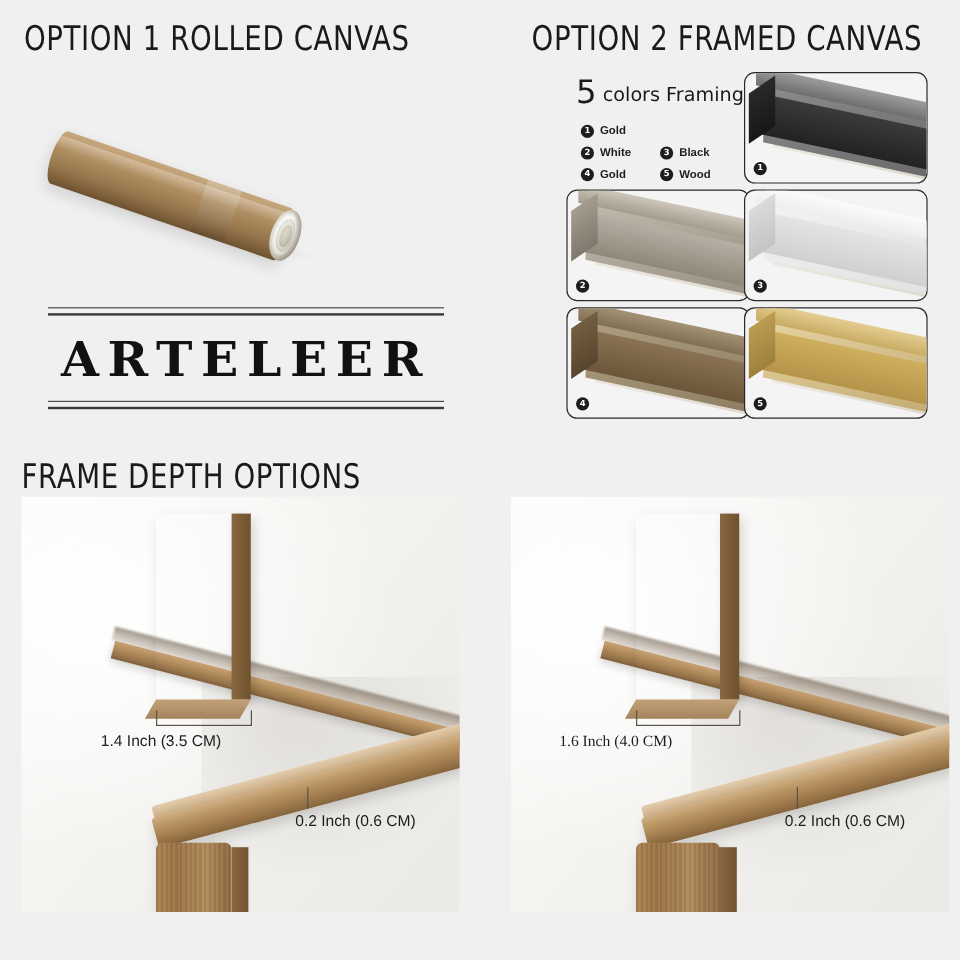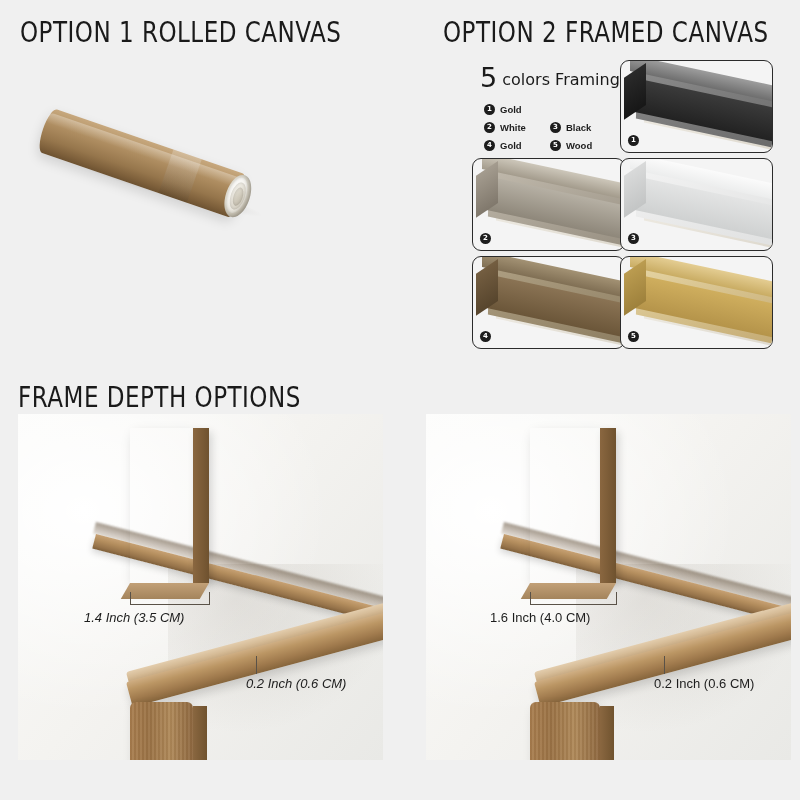--- a/index.html
+++ b/index.html
@@ -169,21 +169,21 @@
   .gld .c-top{background:linear-gradient(to bottom,#e4cd92,#c9ac63);}
   .gld .c-face{background:linear-gradient(to bottom,#cfae5e,#b5944a);}
   .gld .c-side{background:linear-gradient(to bottom,#bb9c50,#9e813c);}
   .gld .c-inner{background:linear-gradient(150deg,#e8d7a6,#c4ab74);}
 
   
   .photo{
     position:absolute;top:414px;width:365px;height:346px;overflow:hidden;
     background:linear-gradient(135deg,#fdfdfb 0%,#f6f5f2 45%,#eeeeec 100%);
   }
-  #photoL{left:18px;font-style:italic;}
+  #photoL{left:18px;}
   #photoR{left:426px;}
 
   .p-wall{
     position:absolute;inset:0;
     background:
       radial-gradient(ellipse at 18% 28%,#ffffff 0%,rgba(255,255,255,0) 58%),
       linear-gradient(128deg,#fbfbf9 0%,#f4f3f0 46%,#e9e9e6 100%);
   }
   
   .strip{
@@ -271,20 +271,27 @@
     <div class="tube">
       <div class="tube-sheen"></div>
       <div class="tube-band"></div>
       <div class="tube-end"></div>
       <div class="roll roll1"></div>
       <div class="roll roll2"></div>
       <div class="roll roll3"></div>
     </div>
   </div>
 
+  <div class="logo-block">
+    <div class="rule thin" id="r1"></div>
+    <div class="rule thick" id="r2"></div>
+    <div class="logo-text">ARTELEER</div>
+    <div class="rule thin" id="r3"></div>
+    <div class="rule thick" id="r4"></div>
+  </div>
 
   <div class="framing">
 
     <div class="fr-title">
       <span class="big">5</span>
       <span class="small">colors Framing</span>
     </div>
 
     <div class="legend">
       <div class="legend-row">
@@ -402,19 +409,19 @@
     <div class="bar-r" style="left:174px;"></div>
     <div class="bar-btm" style="left:104px;width:86px;"></div>
     <div class="rail-top"></div>
     <div class="rail"></div>
     <div class="bar2" style="left:104px;width:70px;"></div>
     <div class="bar2-r" style="left:174px;"></div>
 
     <div class="tick v" style="left:104px;top:178px;height:13px;"></div>
     <div class="tick h" style="left:104px;top:190px;width:86px;"></div>
     <div class="tick v" style="left:190px;top:178px;height:13px;"></div>
-    <div class="dim" style="left:64px;top:196px;">1.6 Inch (4.0 CM)</div>
+    <div class="dim" style="left:40px;top:196px;font-family:Liberation Serif, serif;">1.6 Inch (4.0 CM)</div>
 
     <div class="tick v" style="left:238px;top:242px;height:18px;"></div>
     <div class="dim" style="left:228px;top:262px;">0.2 Inch (0.6 CM)</div>
   </div>
 
 </div>
 
 </body></html>

